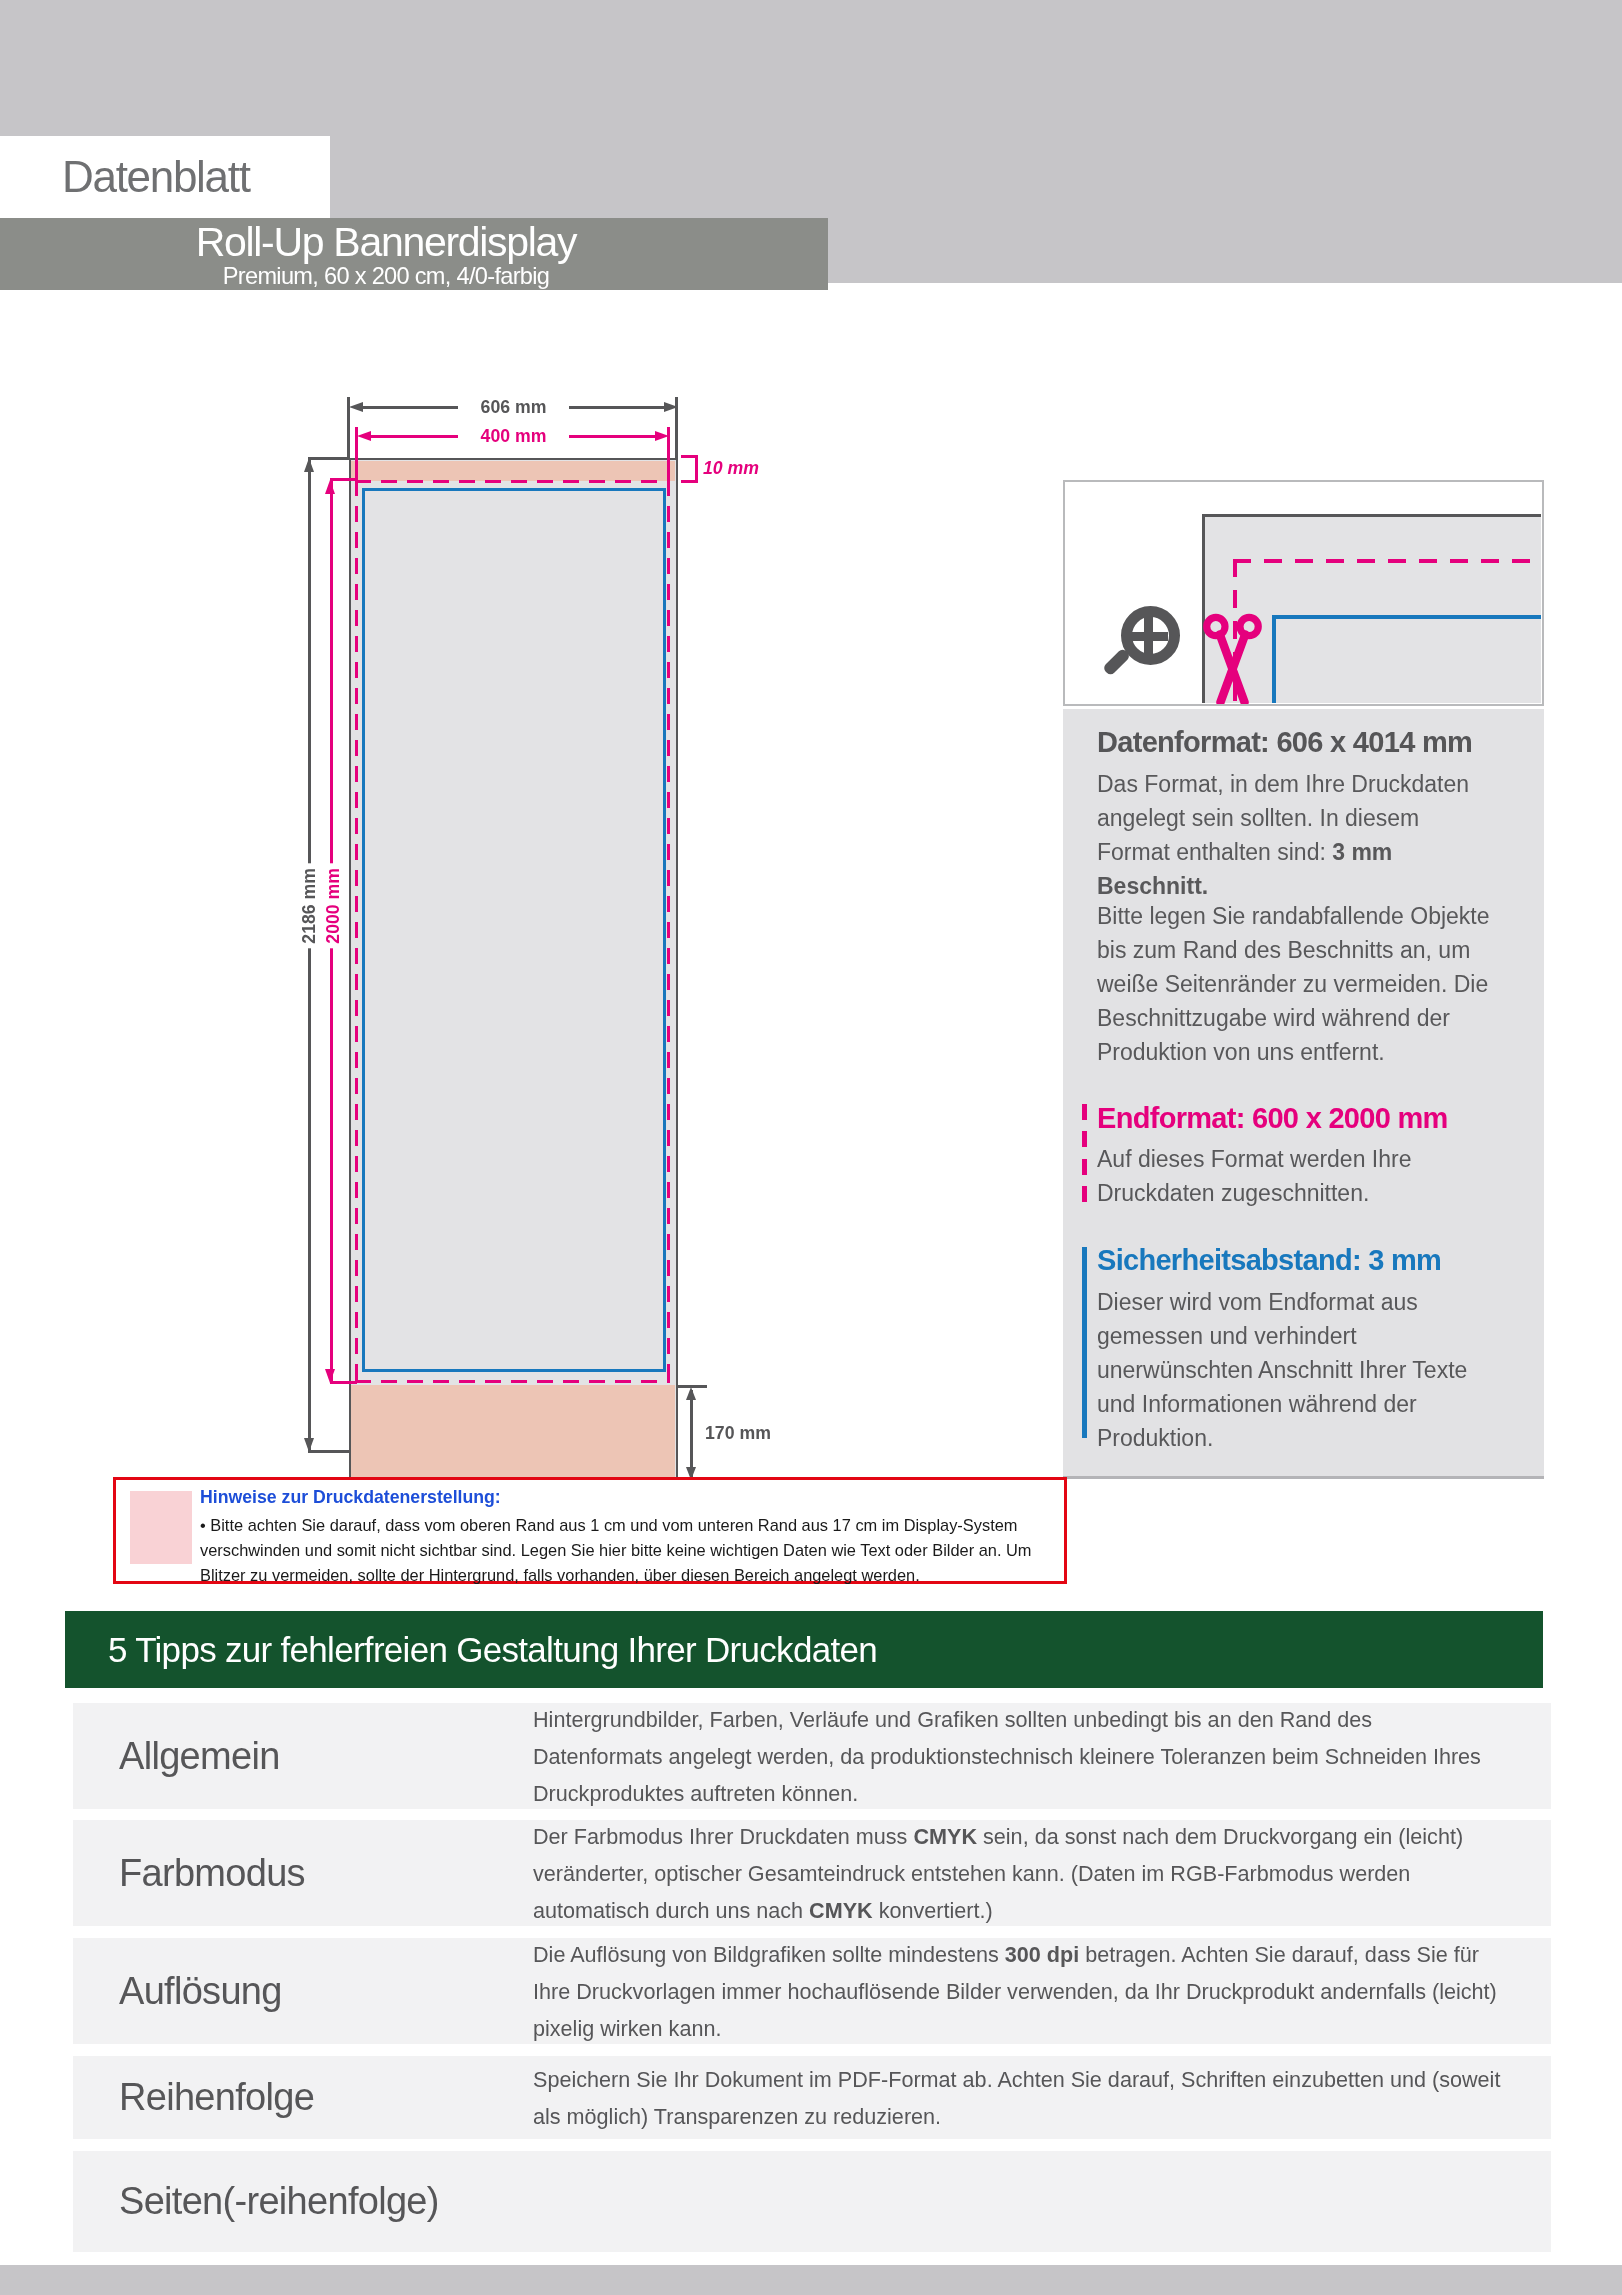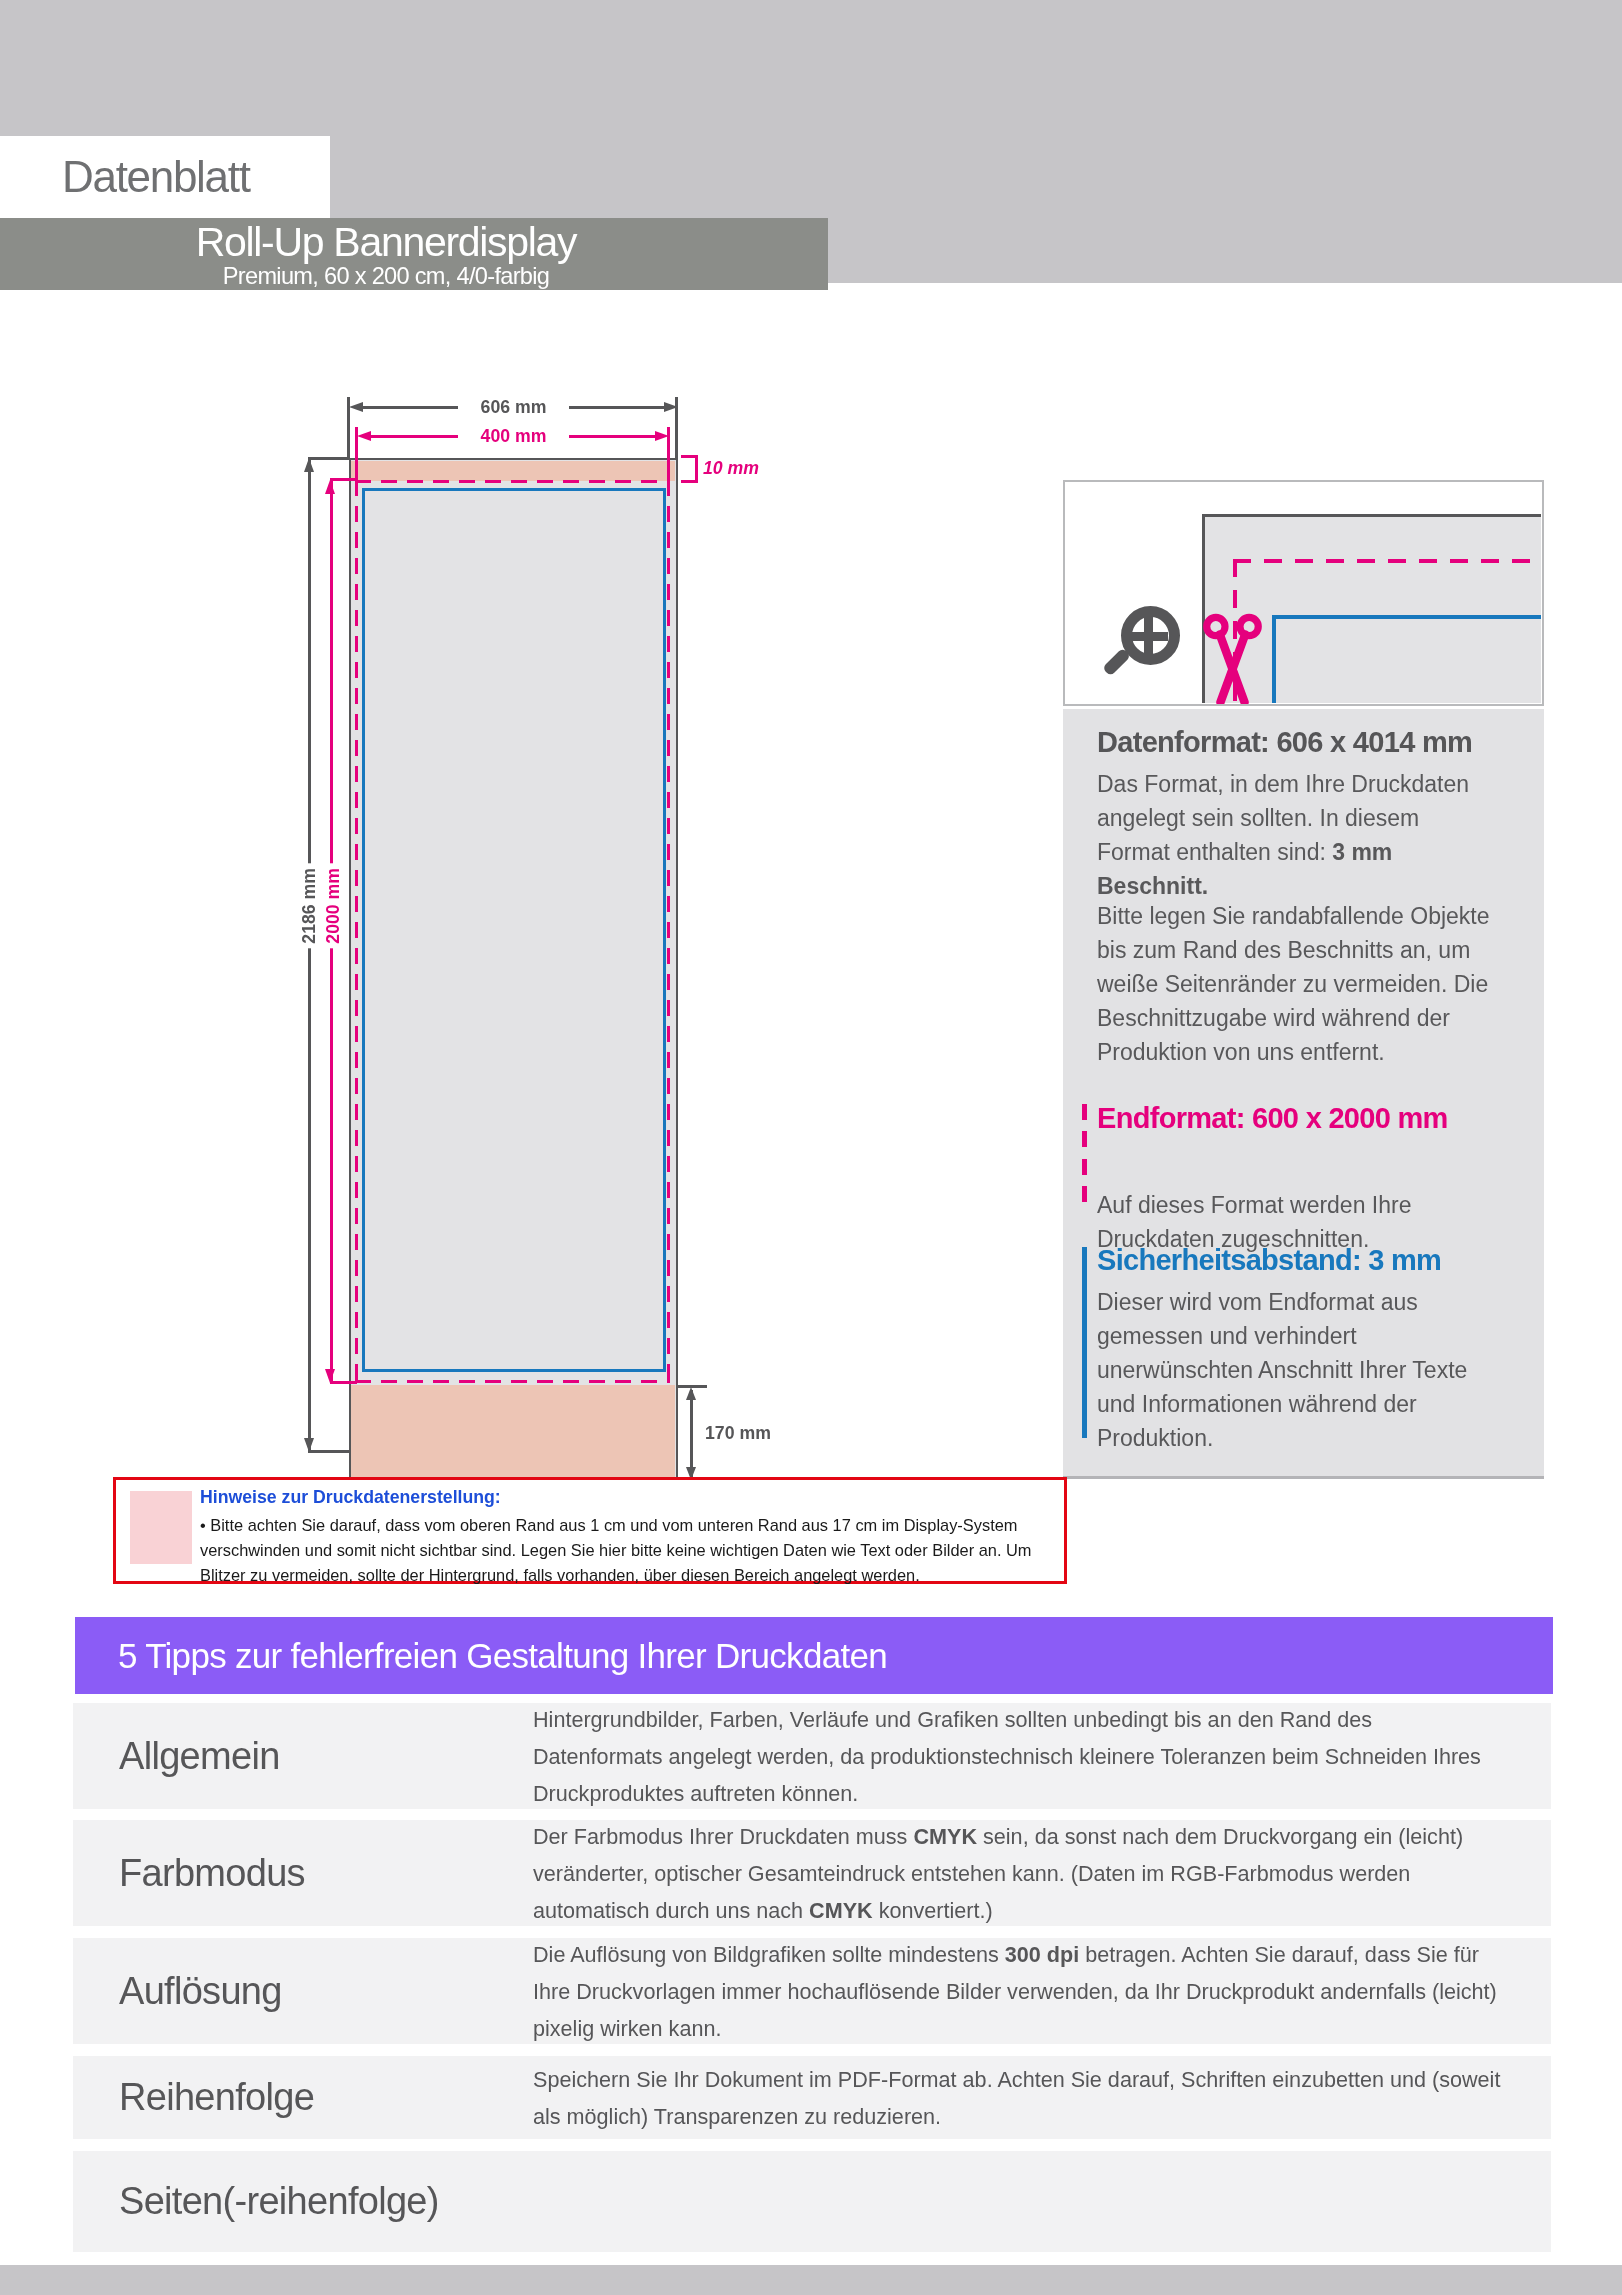--- a/index.html
+++ b/index.html
@@ -52,33 +52,33 @@
 
   .gray-panel{left:1063px;top:709px;width:481px;height:770px;background:#e2e2e4;border-bottom:3.3px solid #b4b4b7;}
   .pf-title{font-size:29px;font-weight:bold;color:#555557;letter-spacing:-0.7px;white-space:nowrap;}
   .pf-body{font-size:23px;line-height:34px;color:#58585a;}
   .pf-t1{left:34px;top:17px;}
   .pf-p1{left:34px;top:58px;width:393px;}
   .pf-p2{left:34px;top:190px;width:393px;}
   .end-strip{left:19px;top:395px;width:4.6px;height:98px;
       background:repeating-linear-gradient(180deg,#e5007d 0 15.7px,rgba(0,0,0,0) 15.7px 27.5px);}
   .end-title{left:34px;top:393px;color:#e5007d;}
-  .end-p{left:34px;top:433px;width:393px;margin-top:46px;}
+  .end-p{left:34px;top:433px;width:393px;}
   .sich-strip{left:19px;top:538px;width:4.6px;height:191px;background:#1878bd;}
   .sich-title{left:34px;top:535px;color:#1878bd;}
   .sich-p{left:34px;top:576px;width:393px;}
 
   
   .hinweis{left:113px;top:1477px;width:954px;height:107px;background:#ffffff;border:3.3px solid #e30613;}
   .hin-swatch{left:14.4px;top:10.5px;width:62px;height:73px;background:#f9d2d5;}
   .hin-title{left:84px;top:6.5px;font-size:17.7px;font-weight:bold;color:#1d4ed8;}
   .hin-body{left:84px;top:33px;width:857px;font-size:16.4px;line-height:25px;color:#1a1a1a;}
 
   
-  .tips-band{left:75px;top:1611px;width:1478px;height:77px;background:#8b5cf6;margin-top:6px;}
+  .tips-band{left:65px;top:1611px;width:1478px;height:77px;background:#14532d;}
   .tips-band span{display:block;padding-left:43px;line-height:77px;font-size:35px;color:#ffffff;letter-spacing:-0.7px;white-space:nowrap;}
   .trow{left:73px;width:1478px;background:#f2f2f3;display:flex;align-items:center;}
   .trow-label{width:460px;padding-left:46px;box-sizing:border-box;font-size:38px;color:#565658;letter-spacing:-0.7px;}
   .trow-text{flex:1;padding-right:46px;font-size:21.6px;line-height:37px;color:#565658;}
   .r1{top:1703px;height:106px;} .r2{top:1820px;height:106px;} .r3{top:1938px;height:106px;}
   .r4{top:2056px;height:83px;} .r5{top:2151px;height:101px;}
   .b{font-weight:bold;}
 </style>
 </head>
 <body>

